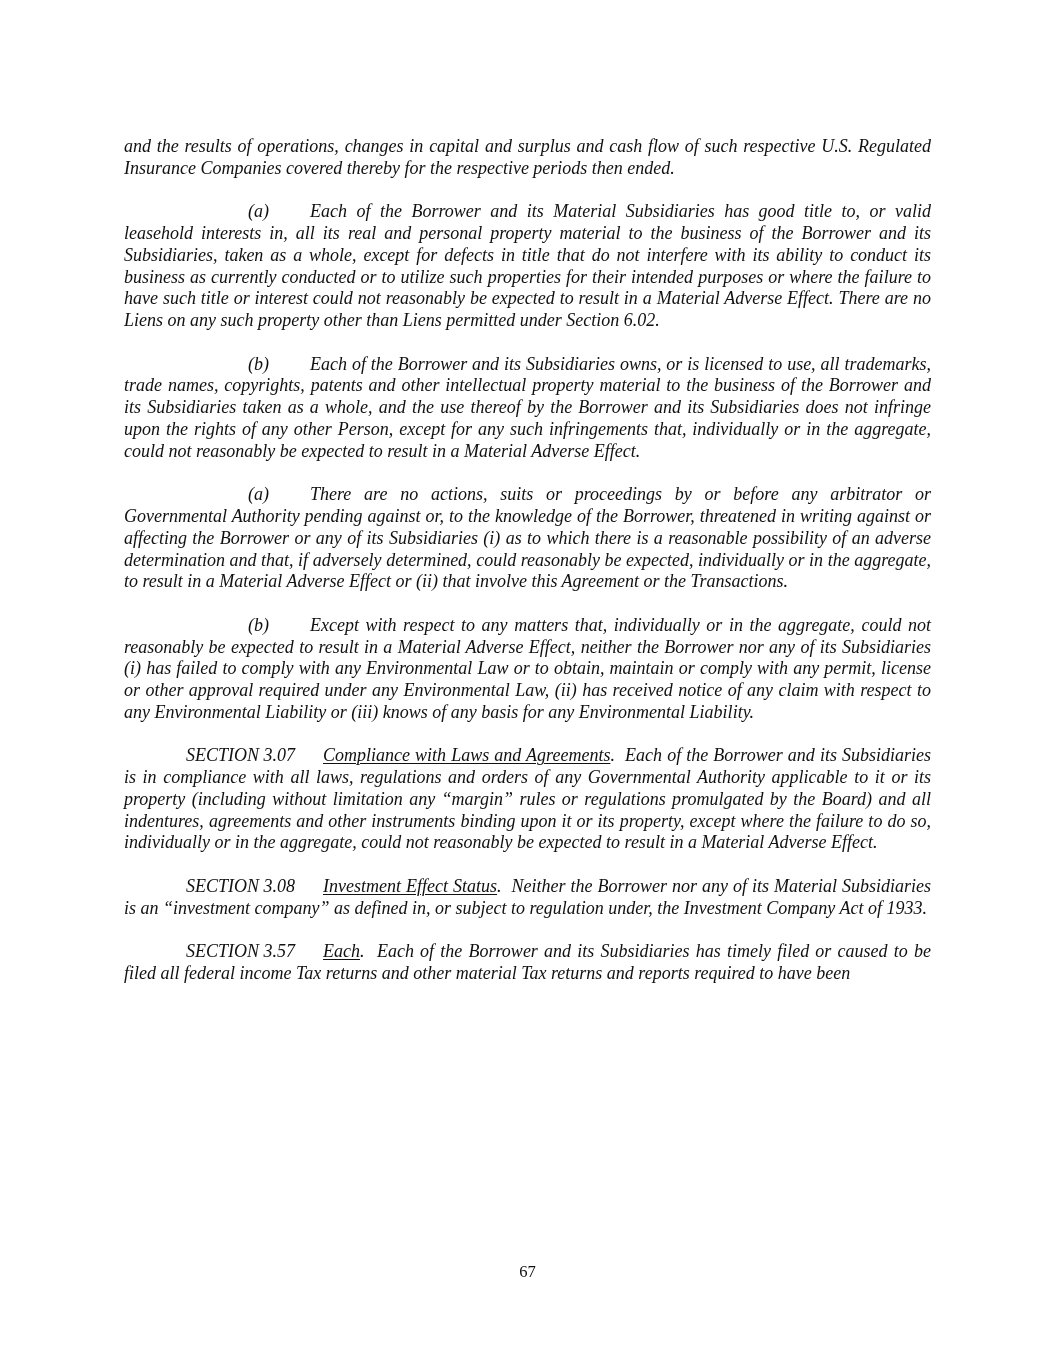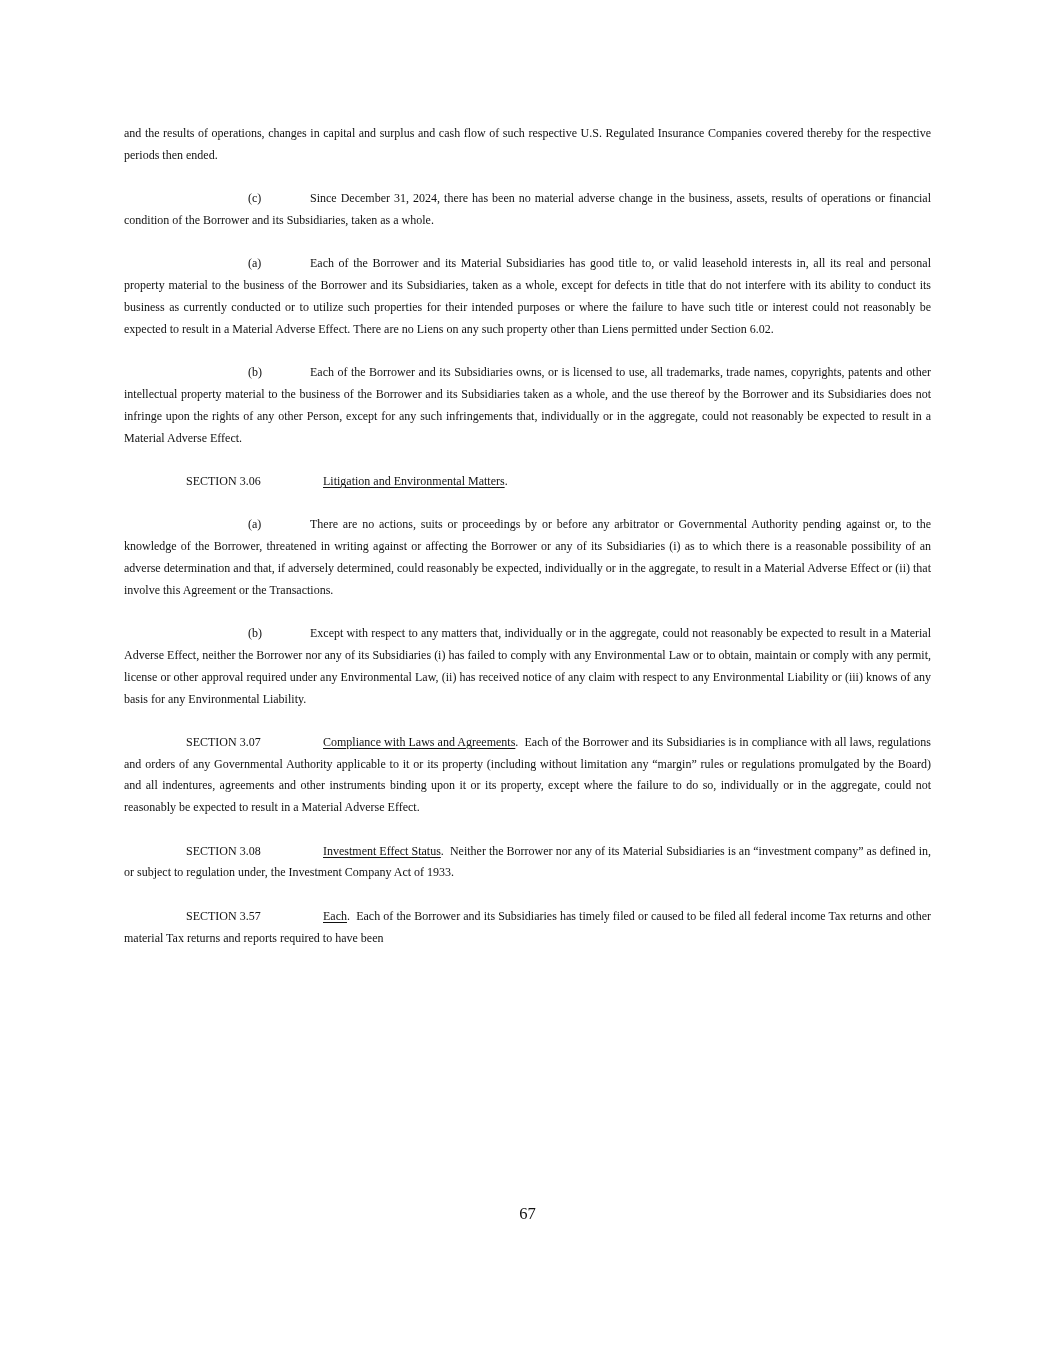--- a/index.html
+++ b/index.html
@@ -11,24 +11,25 @@
       width: 1055px;
       height: 1365px;
       position: relative;
       overflow: hidden;
       font-family: "Liberation Serif", serif;
       color: #111111;
     }
     .page {
       position: absolute;
       left: 124px;
-      top: 123px;
+      top: 136px;
       width: 807px;
-      font-size: 12px;
+      font-size: 18px;
       line-height: 21.8px;
+      font-style: italic;
     }
     .para {
       margin: 0 0 21.6px 0;
       text-align: justify;
     }
     .indent-sub {
       text-indent: 124px;
     }
     .indent-sec {
       text-indent: 62px;
@@ -45,51 +46,45 @@
     }
     .u {
       text-decoration: underline;
       text-underline-offset: 2px;
       text-decoration-thickness: 1px;
     }
     .page-number {
       position: absolute;
       left: 0;
       width: 1055px;
-      top: 1203px;
+      top: 1261px;
       text-align: center;
       font-size: 16.6px;
       line-height: 21.8px;
     }
   </style>
 </head>
 <body>
 
 <div class="page">
 
   <p class="para">
     <span>and the results of operations, changes in capital and surplus and cash flow of such respective U.S. Regulated Insurance Companies covered thereby for the respective periods then ended.</span>
   </p>
 
-  <p class="para indent-sub">
-    <span class="label">(c)</span><span>Since December 31, 2024, there has been no material adverse change in the business, assets, results of operations or financial condition of the Borrower and its Subsidiaries, taken as a whole.</span>
-  </p>
 
 
   <p class="para indent-sub">
     <span class="label">(a)</span><span>Each of the Borrower and its Material Subsidiaries has good title to, or valid leasehold interests in, all its real and personal property material to the business of the Borrower and its Subsidiaries, taken as a whole, except for defects in title that do not interfere with its ability to conduct its business as currently conducted or to utilize such properties for their intended purposes or where the failure to have such title or interest could not reasonably be expected to result in a Material Adverse Effect.  There are no Liens on any such property other than Liens permitted under Section 6.02.</span>
   </p>
 
   <p class="para indent-sub">
     <span class="label">(b)</span><span>Each of the Borrower and its Subsidiaries owns, or is licensed to use, all trademarks, trade names, copyrights, patents and other intellectual property material to the business of the Borrower and its Subsidiaries taken as a whole, and the use thereof by the Borrower and its Subsidiaries does not infringe upon the rights of any other Person, except for any such infringements that, individually or in the aggregate, could not reasonably be expected to result in a Material Adverse Effect.</span>
   </p>
 
-  <p class="para indent-sec">
-    <span class="sec-num">SECTION 3.06</span><span class="u">Litigation and Environmental Matters</span><span>.</span>
-  </p>
 
   <p class="para indent-sub">
     <span class="label">(a)</span><span>There are no actions, suits or proceedings by or before any arbitrator or Governmental Authority pending against or, to the knowledge of the Borrower, threatened in writing against or affecting the Borrower or any of its Subsidiaries (i) as to which there is a reasonable possibility of an adverse determination and that, if adversely determined, could reasonably be expected, individually or in the aggregate, to result in a Material Adverse Effect or (ii) that involve this Agreement or the Transactions.</span>
   </p>
 
   <p class="para indent-sub">
     <span class="label">(b)</span><span>Except with respect to any matters that, individually or in the aggregate, could not reasonably be expected to result in a Material Adverse Effect, neither the Borrower nor any of its Subsidiaries (i) has failed to comply with any Environmental Law or to obtain, maintain or comply with any permit, license or other approval required under any Environmental Law, (ii) has received notice of any claim with respect to any Environmental Liability or (iii) knows of any basis for any Environmental Liability.</span>
   </p>
 
   <p class="para indent-sec">

